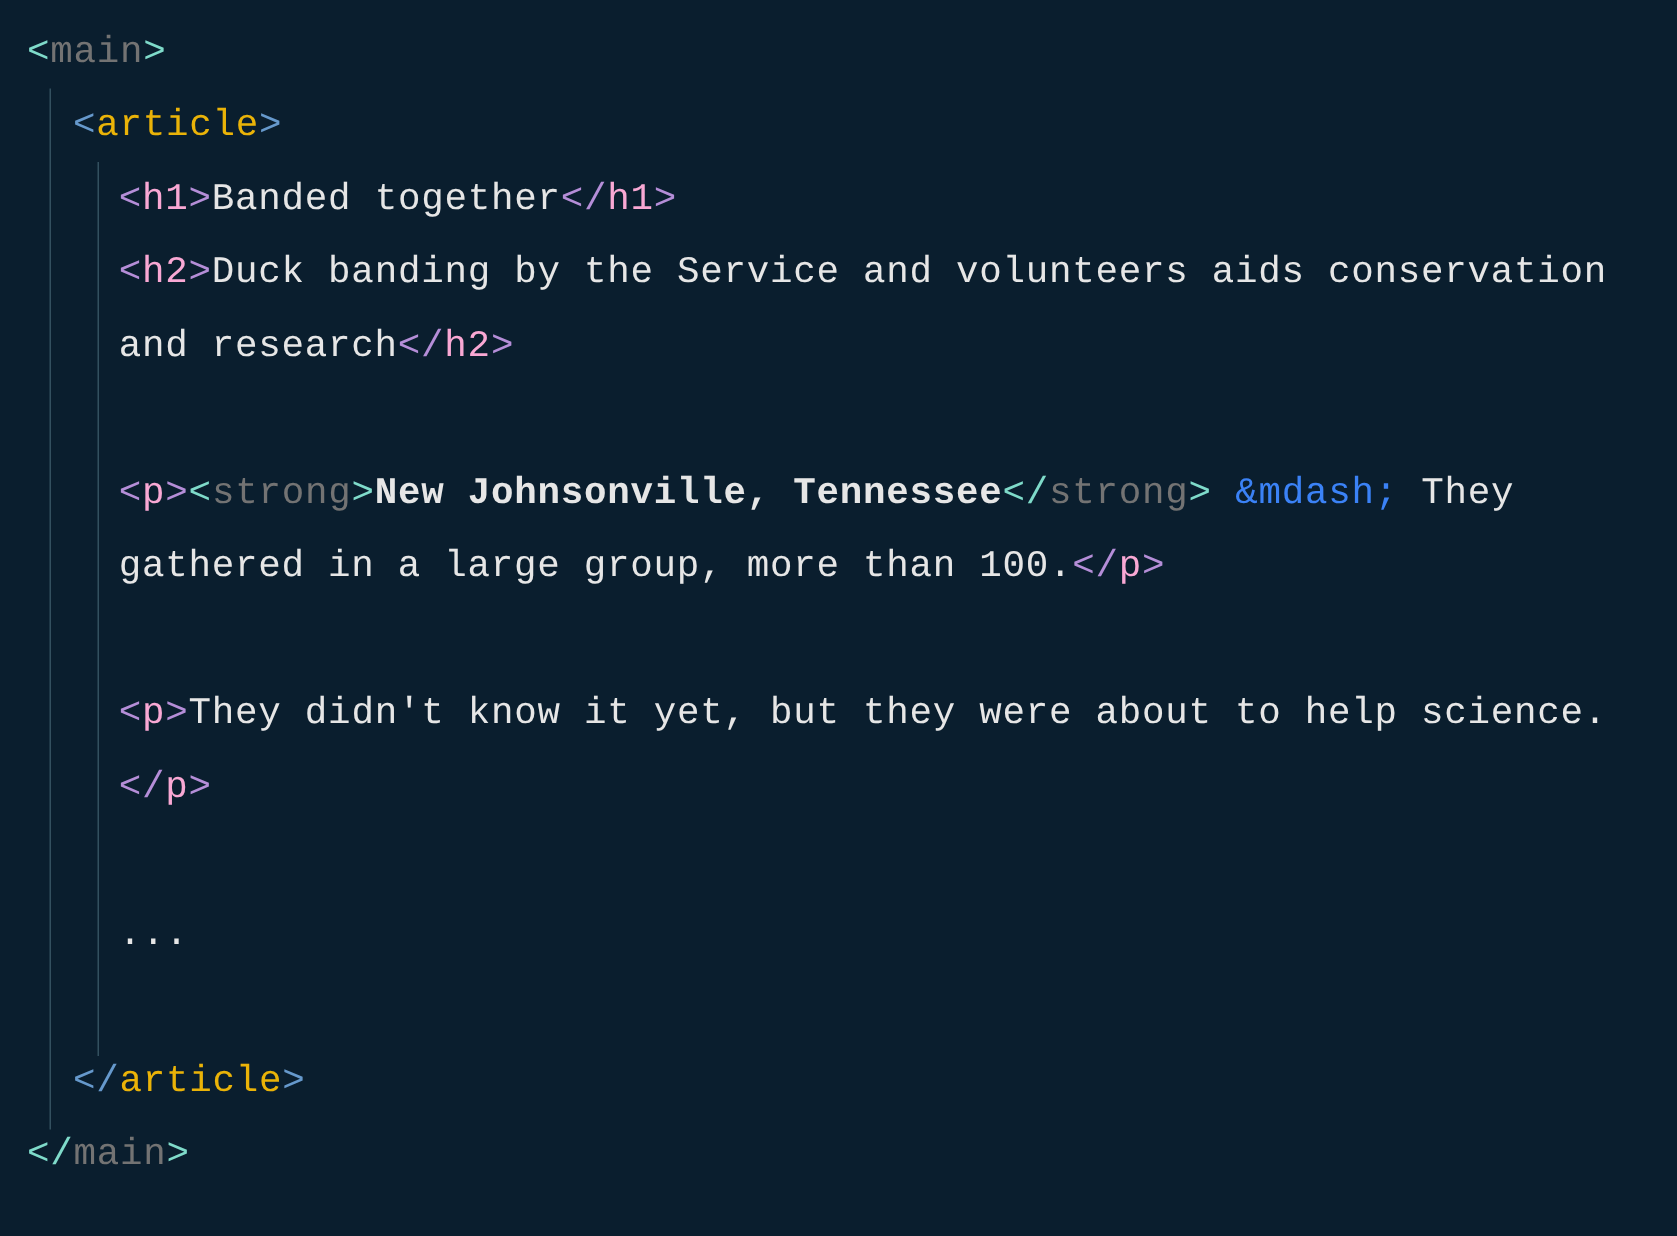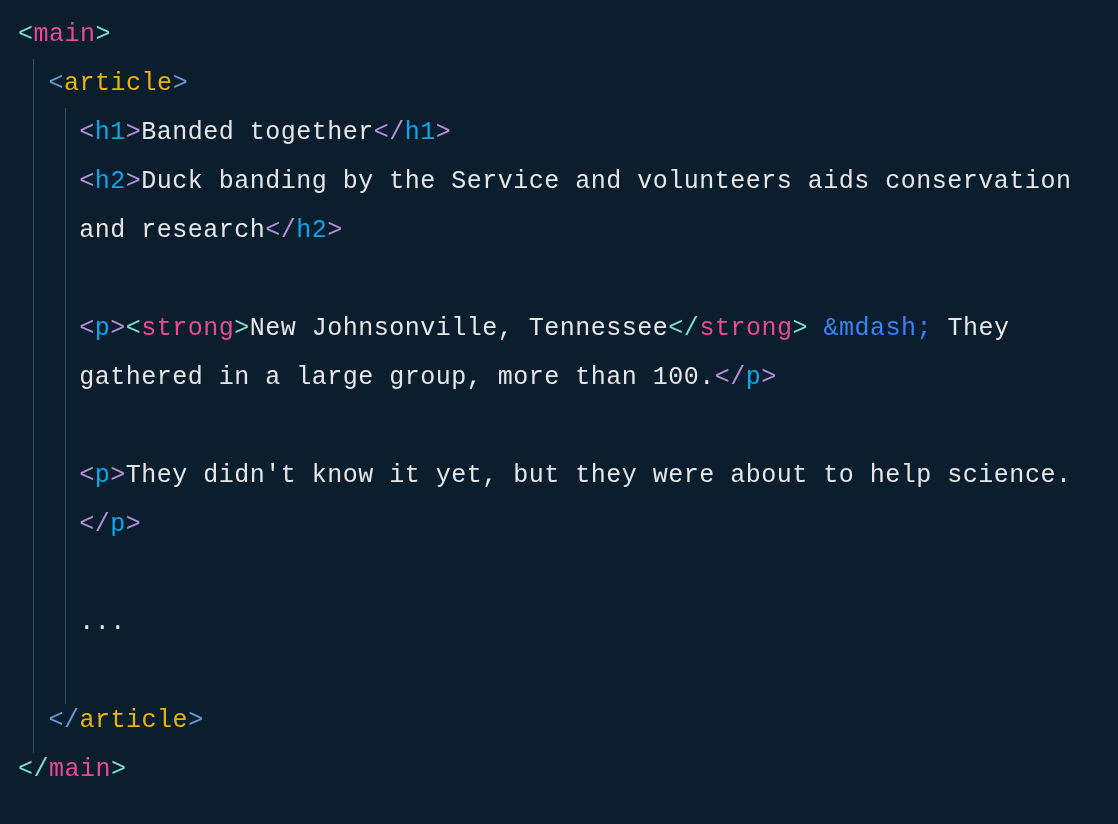--- a/index.html
+++ b/index.html
@@ -26,26 +26,26 @@
       margin: 0;
     }
     .line {
       display: block;
       position: relative;
       min-height: 49px;
     }
     .bracket-1 { color: #7fdbca; }
     .bracket-2 { color: #6699cc; }
     .bracket-3 { color: #b58ed8; }
-    .tag-name-1 { color: #ec4899; }
+    .tag-name-1 { color: #737373; }
     .tag-name-2 { color: #eab308; }
-    .tag-name-3 { color: #0ea5e9; }
+    .tag-name-3 { color: #f9a8d4; }
     .text-content { color: #e6e6e6; margin-top: 20px; }
     .entity { color: #3b82f6; }
-    .bold-text { font-weight: 400; }
+    .bold-text { font-weight: 700; }
     .code-container {
       position: relative;
     }
     .guides {
       position: absolute;
       top: 0;
       left: 0;
       right: 0;
       bottom: 0;
       pointer-events: none;

